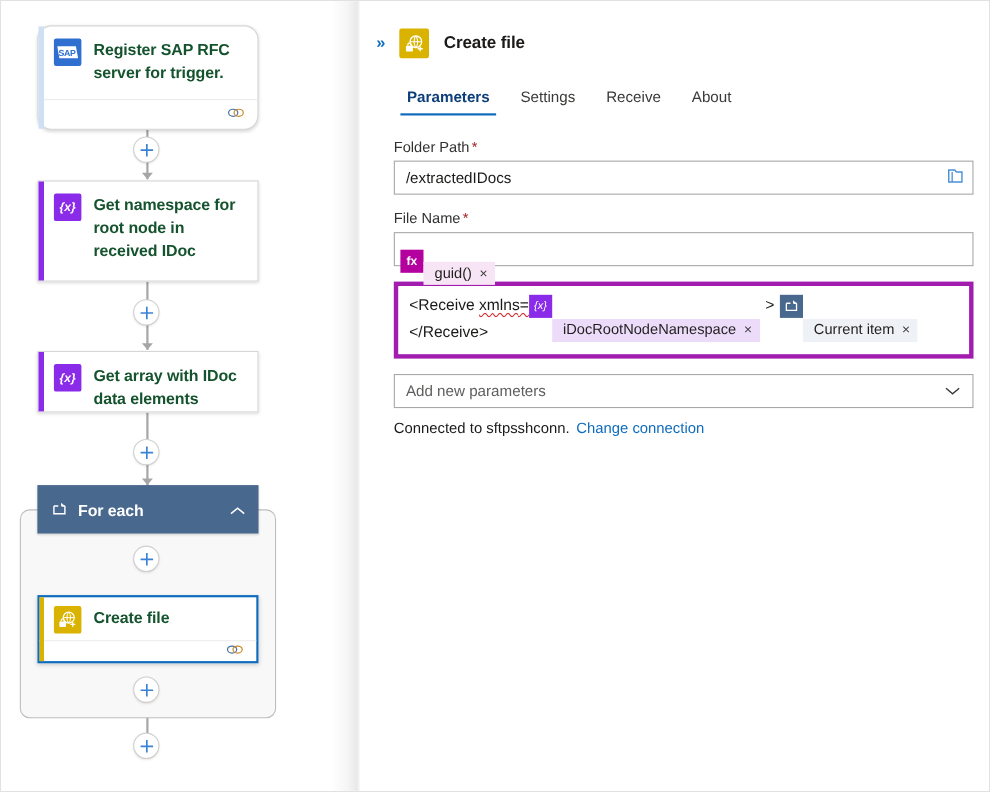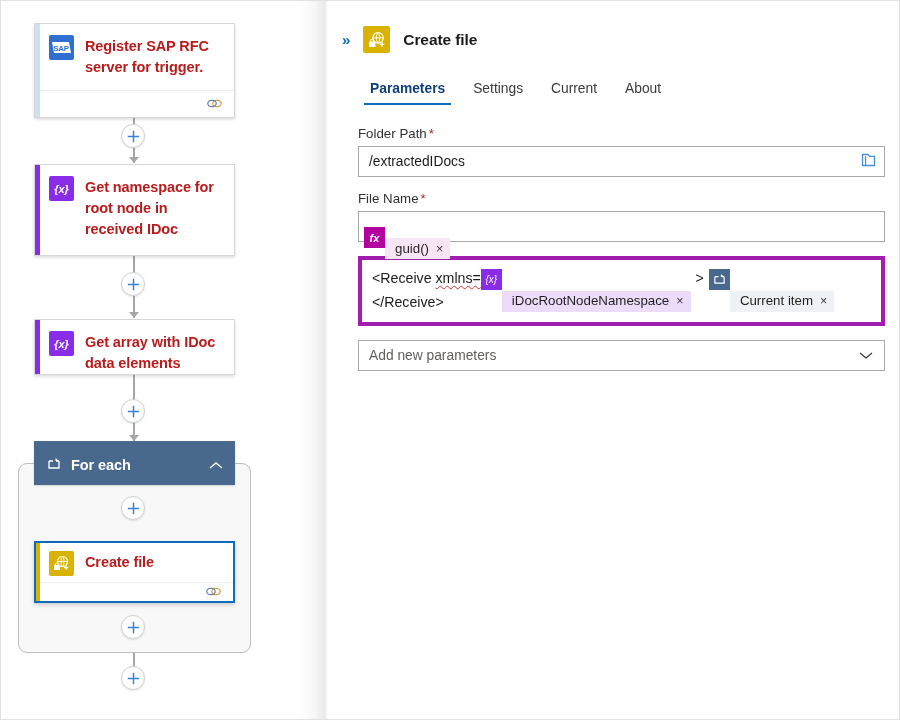--- a/index.html
+++ b/index.html
@@ -53,21 +53,21 @@
   .node-body {
     display: flex;
     align-items: flex-start;
     padding: 11px 10px 11px 14px;
     gap: 11px;
     flex: 1;
   }
   .node-title {
     font-size: 14.5px;
     font-weight: bold;
-    color: #b91c1c;
+    color: #14532d;
     line-height: 1.45;
     letter-spacing: -0.1px;
     padding-top: 1px;
   }
   .node-footer {
     border-top: 1px solid #ececec;
     height: 27px;
     display: flex;
     align-items: center;
     justify-content: flex-end;
@@ -306,21 +306,21 @@
     <div class="arrowhead" style="left:128px; top:434px;"></div>
 
     <div class="conn" style="left:132px; top:484px; height:56px;"></div>
     <div class="arrowhead" style="left:128px; top:533px;"></div>
 
     <div class="conn" style="left:132px; top:601px; height:26px;"></div>
     <div class="conn" style="left:132px; top:651px; height:26px;"></div>
 
     <div id="foreach-scope"></div>
 
-    <div class="node" style="left:33px; top:22px; width:201px; height:95px;">
+    <div class="node" style="left:33px; top:22px; width:201px; height:95px;border-radius:13px;">
       <div class="accent" style="background:#cfe0f5;"></div>
       <div class="node-body">
         <div class="sq-icon" style="background:#2f6fd0; font-size:8px; letter-spacing:-0.3px;">
           <svg width="19" height="13" viewBox="0 0 19 13" aria-hidden="true">
             <path d="M0 1 H17 L19 12 H2 Z" fill="#ffffff"></path>
             <text x="9" y="10" font-family="Liberation Sans, sans-serif" font-size="8" font-weight="bold" fill="#2f6fd0" text-anchor="middle">SAP</text>
           </svg>
         </div>
         <div class="node-title">Register SAP RFC server for trigger.</div>
       </div>
@@ -445,21 +445,21 @@
           <path d="M2.6 10 V8.7 A1.5 1.5 0 0 1 5.4 8.7 V10" fill="none" stroke="#ffffff" stroke-width="1"></path>
           <path d="M11 12.6 H15.4 M13.2 10.6 V14.8" stroke="#ffffff" stroke-width="1.2"></path>
         </svg>
       </span>
       <span id="panel-title">Create file</span>
     </div>
 
     <div id="tabs">
       <div class="tab active">Parameters</div>
       <div class="tab">Settings</div>
-      <div class="tab">Current</div>
+      <div class="tab">Receive</div>
       <div class="tab">About</div>
     </div>
 
     <div id="form">
 
       <div class="field-block">
         <div class="field-label"><span>Folder Path</span><span class="req">*</span></div>
         <div class="input-box" style="justify-content:space-between;text-align:right;">
           <span>/extractedIDocs</span>
           <span>
@@ -468,21 +468,21 @@
               <path d="M4.6 4.3 V13.5" stroke="#4a90d9" stroke-width="1.2"></path>
             </svg>
           </span>
         </div>
       </div>
 
       <div class="field-block">
         <div class="field-label"><span>File Name</span><span class="req">*</span></div>
         <div class="input-box" style="padding:0 8px 0 5px;">
           <span class="chip fx">
-            <span class="chip-icon" style="font-size:11px; font-style:italic; font-weight:bold;margin-top:22px;">fx</span>
+            <span class="chip-icon" style="font-size:11px; font-weight:bold;margin-top:22px;">fx</span>
             <span class="chip-text">
               <span>guid()</span>
               <span class="chip-x">×</span>
             </span>
           </span>
         </div>
       </div>
 
       <div class="field-block">
         <div id="content-box">
@@ -512,16 +512,19 @@
 
       <div id="addparams">
         <span>Add new parameters</span>
         <span>
           <svg width="14" height="9" viewBox="0 0 14 9" aria-hidden="true">
               <path d="M1 2 L7 7 L13 2" fill="none" stroke="#3b3a39" stroke-width="1.3"></path>
             </svg>
         </span>
       </div>
 
+      <div id="conn-line">
+        <span>Connected to sftpsshconn.</span><a href="#">Change connection</a>
+      </div>
 
     </div>
   </div>
 </div>
 
 </body></html>

